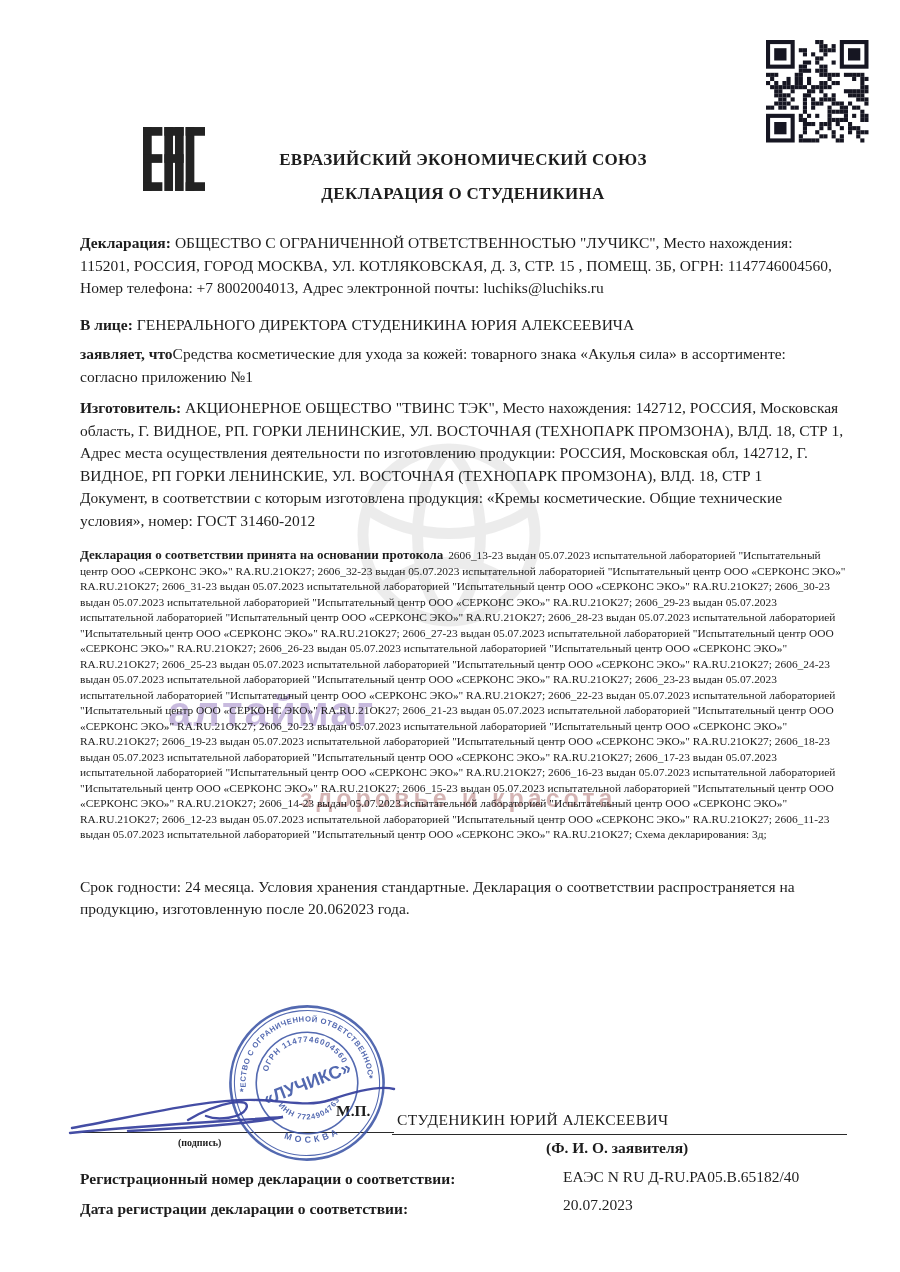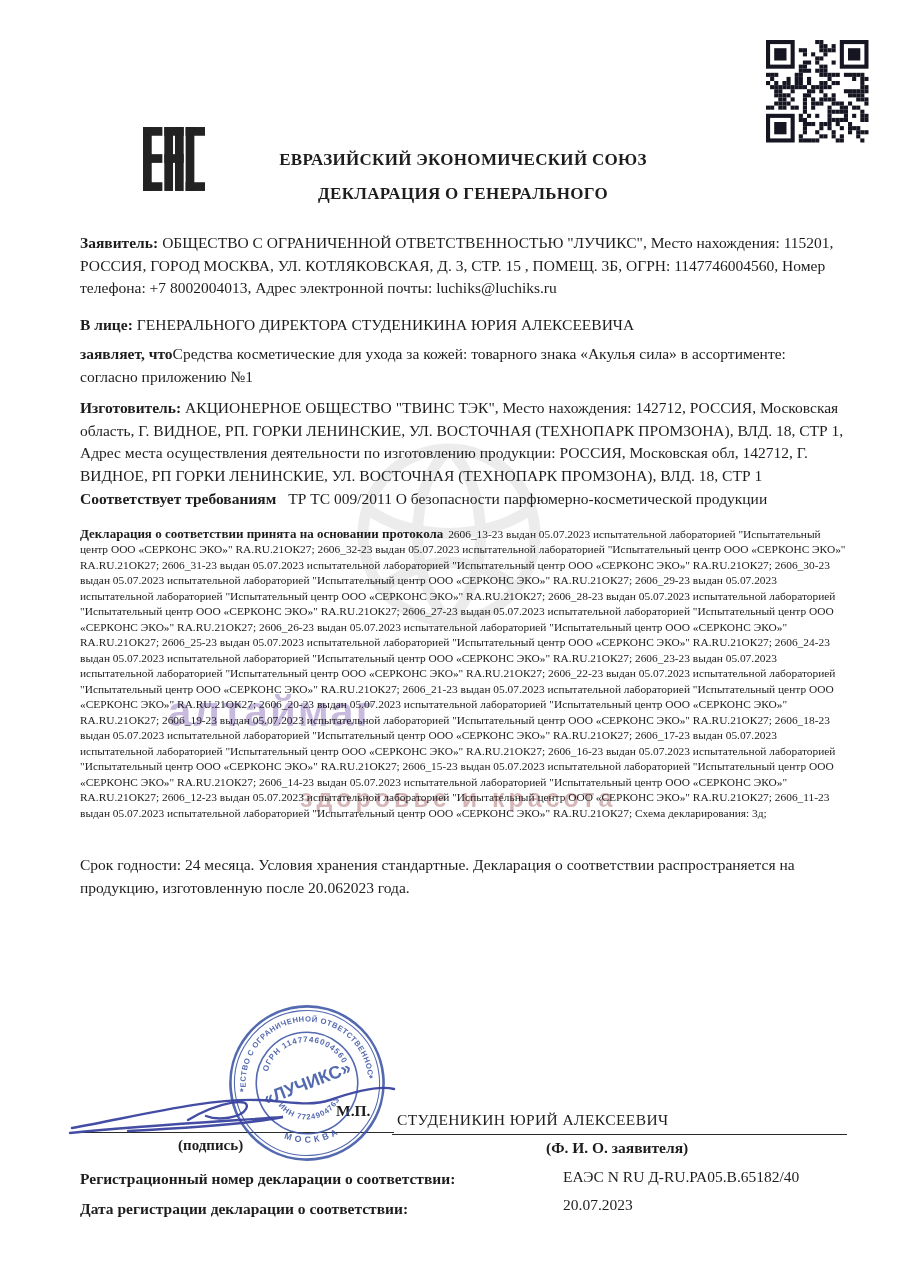--- a/index.html
+++ b/index.html
@@ -39,21 +39,21 @@
   .compliance b.lbl{padding-right:12px;}
   .protocols{margin-top:15px;font-size:11.4px;line-height:15.5px;}
   .protocols b.lbl{font-size:13px;padding-right:2px;}
   .shelf{margin-top:33px;}
   .validity{margin-top:27px;font-weight:bold;}
   .validity .val-date{font-weight:normal;}
   
   .stamp{position:absolute;left:218px;top:994px;z-index:3;transform:rotate(-6deg);}
   .signature{position:absolute;left:68px;top:1076px;z-index:4;}
   .sign-line{position:absolute;left:82px;top:1132px;width:312px;border-top:1.6px solid #2a2a2a;z-index:2;}
-  .sign-caption{position:absolute;left:178px;top:1137px;font-weight:bold;font-size:15px;z-index:2;}
+  .sign-caption{position:absolute;left:178px;top:1137px;font-weight:bold;font-size:10px;z-index:2;}
   .mp{position:absolute;left:336px;top:1102px;font-weight:bold;font-size:15.5px;z-index:2;}
   .fio-name{position:absolute;left:397px;top:1111px;font-size:15.5px;letter-spacing:.4px;z-index:2;}
   .fio-line{position:absolute;left:392px;top:1134px;width:455px;border-top:1.6px solid #2a2a2a;z-index:2;}
   .fio-caption{position:absolute;left:546px;top:1139px;font-weight:bold;font-size:15.5px;z-index:2;}
   .reg-num-label{position:absolute;left:80px;top:1170px;font-weight:bold;font-size:15.5px;z-index:2;}
   .reg-num-value{position:absolute;left:563px;top:1168px;font-size:15.5px;z-index:2;}
   .reg-date-label{position:absolute;left:80px;top:1200px;font-weight:bold;font-size:15.5px;z-index:2;}
   .reg-date-value{position:absolute;left:563px;top:1196px;font-size:15.5px;z-index:2;}
   
   .stamp text{font-family:"Liberation Sans",sans-serif;fill:#3c55a6;}
@@ -305,32 +305,32 @@
         <rect x="81.89999999999999" y="8.1" width="20.5" height="20.5" fill="#ffffff"></rect>
         <rect x="86" y="12.2" width="12.299999999999999" height="12.299999999999999"></rect>
         <rect x="4" y="77.8" width="28.699999999999996" height="28.699999999999996"></rect>
         <rect x="8.1" y="81.89999999999999" width="20.5" height="20.5" fill="#ffffff"></rect>
         <rect x="12.2" y="86" width="12.299999999999999" height="12.299999999999999"></rect>
       </g>
   </svg>
 
   <div class="content">
     <div class="title1">ЕВРАЗИЙСКИЙ ЭКОНОМИЧЕСКИЙ СОЮЗ</div>
-    <div class="title2">ДЕКЛАРАЦИЯ О ГЕНЕРАЛЬНОГО</div>
-
-    <p class="applicant"><b class="lbl">Заявитель:</b><span>ОБЩЕСТВО С ОГРАНИЧЕННОЙ ОТВЕТСТВЕННОСТЬЮ "ЛУЧИКС", Место нахождения: 115201, РОССИЯ, ГОРОД МОСКВА, УЛ. КОТЛЯКОВСКАЯ, Д. 3, СТР. 15 , ПОМЕЩ. 3Б, ОГРН: 1147746004560, Номер телефона: +7 8002004013, Адрес электронной почты: luchiks@luchiks.ru</span></p>
+    <div class="title2">ДЕКЛАРАЦИЯ О СТУДЕНИКИНА</div>
+
+    <p class="applicant"><b class="lbl">Декларация:</b><span>ОБЩЕСТВО С ОГРАНИЧЕННОЙ ОТВЕТСТВЕННОСТЬЮ "ЛУЧИКС", Место нахождения: 115201, РОССИЯ, ГОРОД МОСКВА, УЛ. КОТЛЯКОВСКАЯ, Д. 3, СТР. 15 , ПОМЕЩ. 3Б, ОГРН: 1147746004560, Номер телефона: +7 8002004013, Адрес электронной почты: luchiks@luchiks.ru</span></p>
 
     <p class="vlice"><b class="lbl">В лице:</b><span>ГЕНЕРАЛЬНОГО ДИРЕКТОРА СТУДЕНИКИНА ЮРИЯ АЛЕКСЕЕВИЧА</span></p>
 
     <p class="declares"><b class="lbl">заявляет, что</b><span>Средства косметические для ухода за кожей: товарного знака «Акулья сила» в ассортименте: согласно приложению №1</span></p>
 
     <p class="manufacturer"><b class="lbl">Изготовитель:</b><span>АКЦИОНЕРНОЕ ОБЩЕСТВО "ТВИНС ТЭК", Место нахождения: 142712, РОССИЯ, Московская область, Г. ВИДНОЕ, РП. ГОРКИ ЛЕНИНСКИЕ, УЛ. ВОСТОЧНАЯ (ТЕХНОПАРК ПРОМЗОНА), ВЛД. 18, СТР 1, Адрес места осуществления деятельности по изготовлению продукции: РОССИЯ, Московская обл, 142712, Г. ВИДНОЕ, РП ГОРКИ ЛЕНИНСКИЕ, УЛ. ВОСТОЧНАЯ (ТЕХНОПАРК ПРОМЗОНА), ВЛД. 18, СТР 1</span></p>
 
-
-    <p class="compliance"><b class="lbl">Соответствует требованиям</b><span>ТР ТС 009/2011 О безопасности парфюмерно-косметической продукции</span></p>
+    <p class="docbasis">Документ, в соответствии с которым изготовлена продукция: «Кремы косметические. Общие технические условия», номер: ГОСТ 31460-2012</p>
+
 
     <p class="protocols"><b class="lbl">Декларация о соответствии принята на основании протокола</b><span> 2606_13-23 выдан 05.07.2023  испытательной лабораторией "Испытательный центр ООО «СЕРКОНС ЭКО»" RA.RU.21ОК27; 2606_32-23 выдан 05.07.2023  испытательной лабораторией "Испытательный центр ООО «СЕРКОНС ЭКО»" RA.RU.21ОК27; 2606_31-23 выдан 05.07.2023  испытательной лабораторией "Испытательный центр ООО «СЕРКОНС ЭКО»" RA.RU.21ОК27; 2606_30-23 выдан 05.07.2023  испытательной лабораторией "Испытательный центр ООО «СЕРКОНС ЭКО»" RA.RU.21ОК27; 2606_29-23 выдан 05.07.2023  испытательной лабораторией "Испытательный центр ООО «СЕРКОНС ЭКО»" RA.RU.21ОК27; 2606_28-23 выдан 05.07.2023  испытательной лабораторией "Испытательный центр ООО «СЕРКОНС ЭКО»" RA.RU.21ОК27; 2606_27-23 выдан 05.07.2023  испытательной лабораторией "Испытательный центр ООО «СЕРКОНС ЭКО»" RA.RU.21ОК27; 2606_26-23 выдан 05.07.2023  испытательной лабораторией "Испытательный центр ООО «СЕРКОНС ЭКО»" RA.RU.21ОК27; 2606_25-23 выдан 05.07.2023  испытательной лабораторией "Испытательный центр ООО «СЕРКОНС ЭКО»" RA.RU.21ОК27; 2606_24-23 выдан 05.07.2023  испытательной лабораторией "Испытательный центр ООО «СЕРКОНС ЭКО»" RA.RU.21ОК27; 2606_23-23 выдан 05.07.2023  испытательной лабораторией "Испытательный центр ООО «СЕРКОНС ЭКО»" RA.RU.21ОК27; 2606_22-23 выдан 05.07.2023  испытательной лабораторией "Испытательный центр ООО «СЕРКОНС ЭКО»" RA.RU.21ОК27; 2606_21-23 выдан 05.07.2023  испытательной лабораторией "Испытательный центр ООО «СЕРКОНС ЭКО»" RA.RU.21ОК27; 2606_20-23 выдан 05.07.2023  испытательной лабораторией "Испытательный центр ООО «СЕРКОНС ЭКО»" RA.RU.21ОК27; 2606_19-23 выдан 05.07.2023  испытательной лабораторией "Испытательный центр ООО «СЕРКОНС ЭКО»" RA.RU.21ОК27; 2606_18-23 выдан 05.07.2023  испытательной лабораторией "Испытательный центр ООО «СЕРКОНС ЭКО»" RA.RU.21ОК27; 2606_17-23 выдан 05.07.2023  испытательной лабораторией "Испытательный центр ООО «СЕРКОНС ЭКО»" RA.RU.21ОК27; 2606_16-23 выдан 05.07.2023  испытательной лабораторией "Испытательный центр ООО «СЕРКОНС ЭКО»" RA.RU.21ОК27; 2606_15-23 выдан 05.07.2023  испытательной лабораторией "Испытательный центр ООО «СЕРКОНС ЭКО»" RA.RU.21ОК27; 2606_14-23 выдан 05.07.2023  испытательной лабораторией "Испытательный центр ООО «СЕРКОНС ЭКО»" RA.RU.21ОК27; 2606_12-23 выдан 05.07.2023  испытательной лабораторией "Испытательный центр ООО «СЕРКОНС ЭКО»" RA.RU.21ОК27; 2606_11-23 выдан 05.07.2023  испытательной лабораторией "Испытательный центр ООО «СЕРКОНС ЭКО»" RA.RU.21ОК27; Схема декларирования: 3д;</span></p>
 
     <p class="shelf">Срок годности: 24 месяца. Условия хранения стандартные. Декларация о соответствии распространяется на продукцию, изготовленную после 20.062023 года.</p>
 
   </div>
 
   <svg class="stamp" width="178" height="178" viewBox="0 0 200 200">
     <g opacity="0.88">
       <circle cx="100" cy="100" r="86" fill="none" stroke="#3c55a6" stroke-width="3"></circle>

